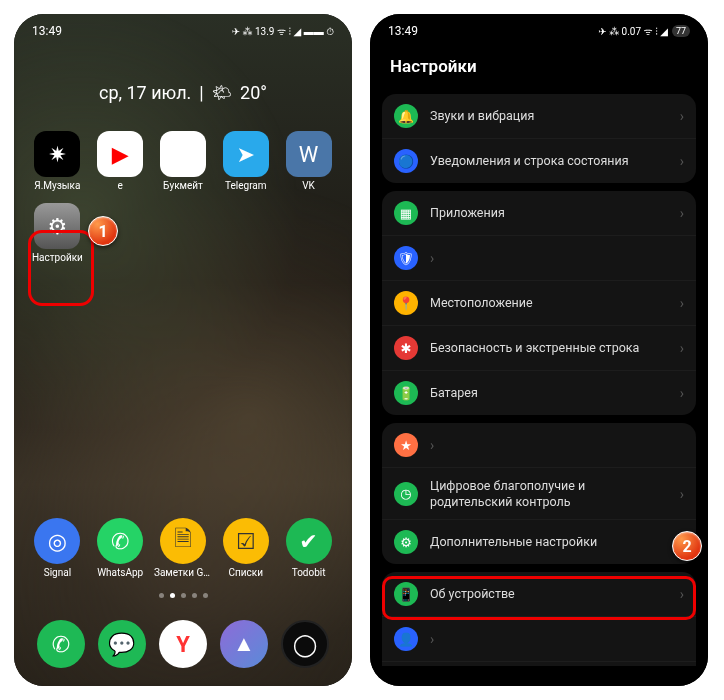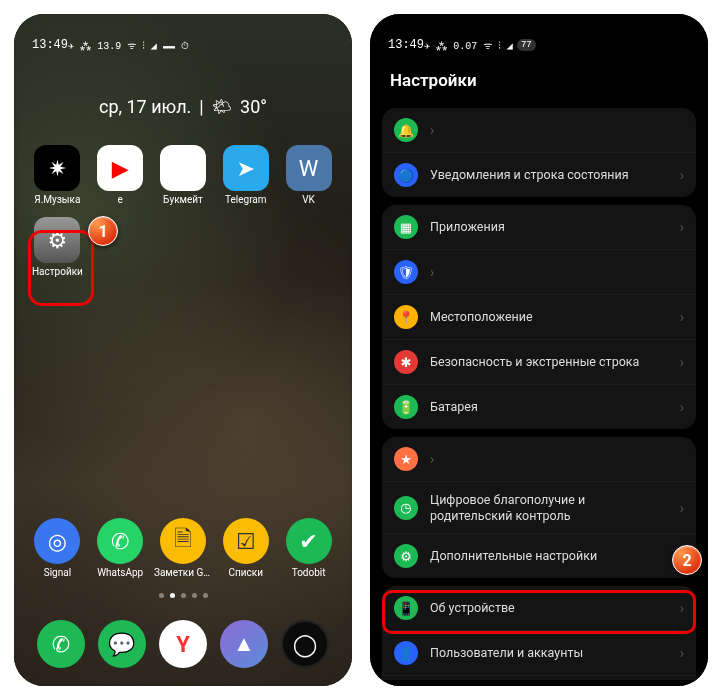--- a/index.html
+++ b/index.html
@@ -34,26 +34,26 @@
     position:absolute; inset:0;
     background:
       radial-gradient(circle at 20% 30%, rgba(100,120,80,0.4), transparent 40%),
       radial-gradient(circle at 70% 60%, rgba(120,100,70,0.35), transparent 50%),
       radial-gradient(circle at 50% 85%, rgba(60,50,40,0.6), transparent 40%);
     filter: blur(2px);
   }
   .status-bar {
     position: relative;
     display: flex;
+    justify-content: space-between;
     align-items: center;
-    padding: 24px 18px 4px;
+    padding: 10px 18px 4px;
     color: #fff;
     font-size: 12px;
     z-index: 10;
-    font-family: Liberation Mono, monospace;
   }
   .status-icons { display: flex; gap: 4px; align-items: center; font-size: 10px; }
   .battery-badge {
     background:#333; color:#fff; border-radius:6px;
     padding: 1px 4px; font-size:9px;
   }
   .date-row {
     position: relative;
     color:#fff; text-align:center;
     font-size:18px; margin-top:40px;
@@ -165,21 +165,21 @@
 
     <div class="status-bar">
       <span>13:49</span>
       <span class="status-icons">✈ ⁂ 13.9 ᯤ ⫶ ◢ ▬▬ ⏱</span>
     </div>
 
     <div class="date-row">
       <span>ср, 17 июл.</span>
       <span>|</span>
       <span class="weather-icon">🌤</span>
-      <span>30°</span>
+      <span>20°</span>
     </div>
 
     <div class="app-grid">
       <div class="app">
         <div class="app-icon ic-yamusic">✷</div>
         <div class="app-label">Я.Музыка</div>
       </div>
       <div class="app">
         <div class="app-icon ic-youtube">▶</div>
         <div class="app-label">e</div>
@@ -261,20 +261,21 @@
       </span>
     </div>
 
     <div class="settings-title">Настройки</div>
 
     <div style="position:relative; height:580px; overflow:hidden;">
 
     <div class="settings-group">
       <div class="settings-item">
         <div class="si-icon" style="background:#1db954">🔔</div>
+        <div class="si-label">Звуки и вибрация</div>
         <div class="si-chevron">›</div>
       </div>
       <div class="settings-item">
         <div class="si-icon" style="background:#2962ff">🔵</div>
         <div class="si-label">Уведомления и строка состояния</div>
         <div class="si-chevron">›</div>
       </div>
     </div>
 
     <div class="settings-group">
@@ -322,21 +323,20 @@
     </div>
 
     <div class="settings-group">
       <div class="settings-item">
         <div class="si-icon" style="background:#1db954">📱</div>
         <div class="si-label">Об устройстве</div>
         <div class="si-chevron">›</div>
       </div>
       <div class="settings-item">
         <div class="si-icon" style="background:#2962ff">👤</div>
-        <div class="si-label">Пользователи и аккаунты</div>
         <div class="si-chevron">›</div>
       </div>
       <div class="settings-item">
         
         
         
       </div>
 
     </div>
 

